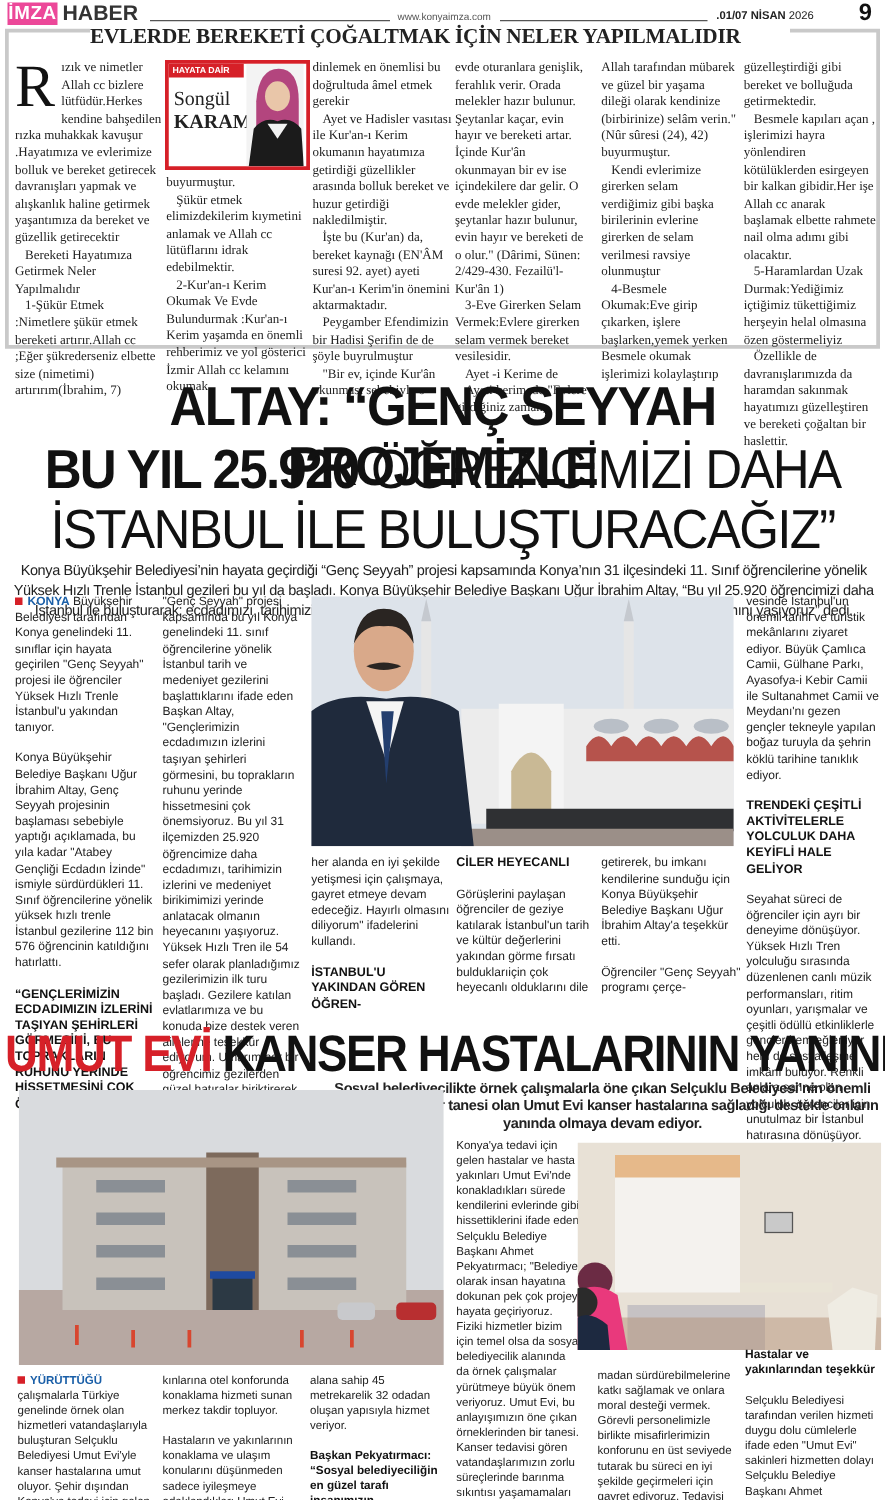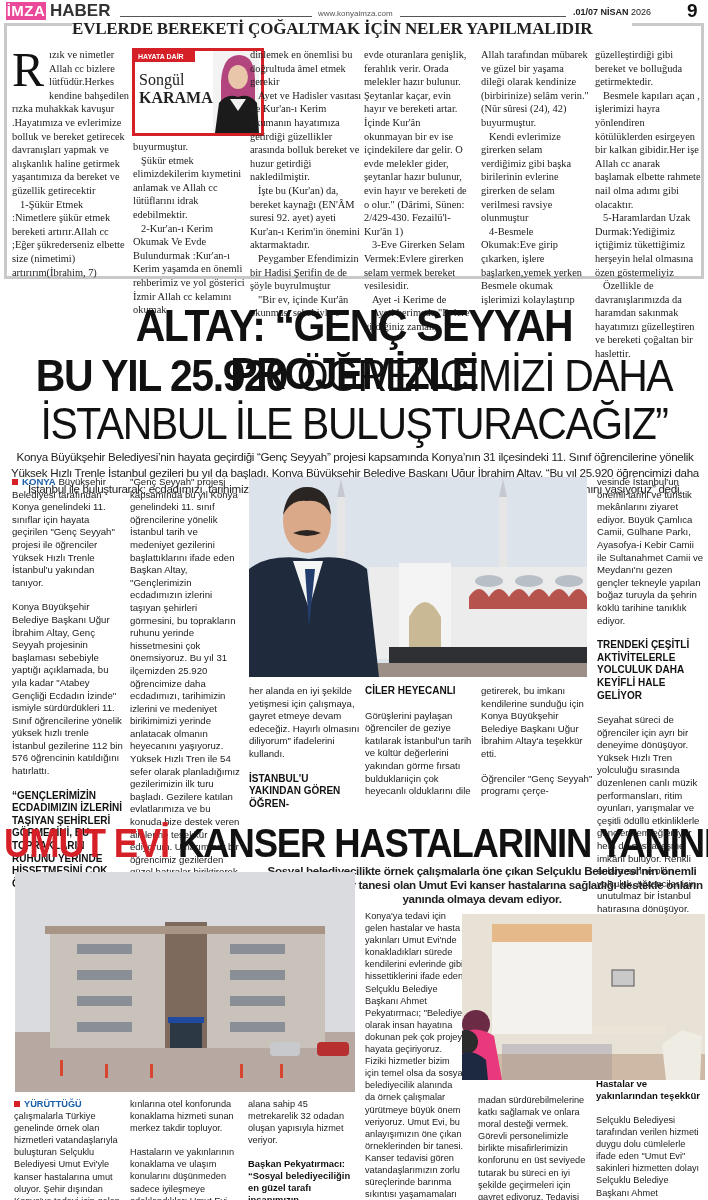--- a/index.html
+++ b/index.html
@@ -17,21 +17,21 @@
   .page-num { position: absolute; left: 687px; top: 0px; font: bold 19px/22px "Liberation Sans", sans-serif; color: #111; }
 
   
   .box1 { position: absolute; left: 4px; top: 23px; width: 700px; height: 256px; border: 3px solid #c9c9c9; }
   .box1-title { position: absolute; left: 72px; top: 19px; width: 560px; text-align: left; font: bold 17px/20px "Liberation Serif", serif; color: #222; background: #fff; letter-spacing: -0.2px; }
   .col1 { position: absolute; font: 10.4px/13.6px "Liberation Serif", serif; color: #222; text-align: left; }
   .col1 p { margin: 0; }
   .indent { text-indent: 8px; }
   .dropcap { float: left; font: 48px/40px "Liberation Serif", serif; margin: 2px 5px 0 0; color: #111; }
 
-  .author-box { position: absolute; left: 132px; top: 48px; width: 132px; height: 88px; border: 3px solid #d62028; background: #fff; }
+  .author-box { position: absolute; left: 132px; top: 48px; width: 116px; height: 88px; border: 3px solid #d62028; background: #fff; }
   .author-tag { position: absolute; left: 0; top: 0; width: 60px; height: 11px; background: #d62028; color: #fff; font: bold 7px/11px "Liberation Sans", sans-serif; padding-left: 3px; }
   .author-first { position: absolute; left: 4px; top: 20px; font: 16px/18px "Liberation Serif", serif; color: #222; }
   .author-last { position: absolute; left: 4px; top: 38px; font: bold 16px/18px "Liberation Serif", serif; color: #222; }
   .author-photo { position: absolute; right: 2px; top: 0px; width: 46px; height: 82px; }
 
   
   .h2 { position: absolute; left: 0; width: 708px; text-align: center; font-family: "Liberation Sans", sans-serif; color: #111; letter-spacing: -1.5px; }
   .h2a { top: 302px; font-size: 44px; line-height: 48px; font-weight: bold; transform: scaleX(0.93); }
   .h2b { top: 352px; font-size: 44px; line-height: 48px; transform: scaleX(0.93); }
   .h2b .bold { font-weight: bold; }
@@ -79,20 +79,21 @@
     <rect width="46" height="82" fill="#f3f3f3"></rect>
     <path d="M8 30 Q10 4 26 4 Q42 4 42 30 L42 50 L8 50 Z" fill="#b3457e"></path>
     <ellipse cx="25" cy="26" rx="10" ry="12" fill="#e9c6a9"></ellipse>
     <path d="M2 82 L6 52 Q14 42 25 46 Q36 42 44 52 L46 82 Z" fill="#1b1b1b"></path>
     <path d="M17 48 L25 60 L33 48 Z" fill="#f2f2f2"></path>
   </svg>
 </div>
 
 <div class="col1" style="left:12px;top:48px;width:118px;">
   <p><span class="dropcap">R</span><span>ızık ve nimetler Allah cc bizlere lütfüdür.Herkes kendine bahşedilen rızka muhakkak kavuşur .Hayatımıza ve evlerimize bolluk ve bereket getirecek davranışları yapmak ve alışkanlık haline getirmek yaşantımıza da bereket ve güzellik getirecektir</span></p>
+  <p class="indent">Bereketi Hayatımıza Getirmek Neler Yapılmalıdır</p>
   <p class="indent">1-Şükür Etmek :Nimetlere şükür etmek bereketi artırır.Allah cc ;Eğer şükrederseniz elbette size (nimetimi) artırırım(İbrahim, 7)</p>
 </div>
 <div class="col1" style="left:133px;top:140px;width:112px;">
   <p>buyurmuştur.</p>
   <p class="indent">Şükür etmek elimizdekilerim kıymetini anlamak ve Allah cc lütüflarını idrak edebilmektir.</p>
   <p class="indent">2-Kur'an-ı Kerim Okumak Ve Evde Bulundurmak :Kur'an-ı Kerim yaşamda en önemli rehberimiz ve yol gösterici İzmir Allah cc kelamını okumak</p>
 </div>
 <div class="col1" style="left:250px;top:48px;width:112px;">
   <p>dinlemek en önemlisi bu doğrultuda âmel etmek gerekir</p>
   <p class="indent">Ayet ve Hadisler vasıtası ile Kur'an-ı Kerim okumanın hayatımıza getirdiği güzellikler arasında bolluk bereket ve huzur getirdiği nakledilmiştir.</p>

